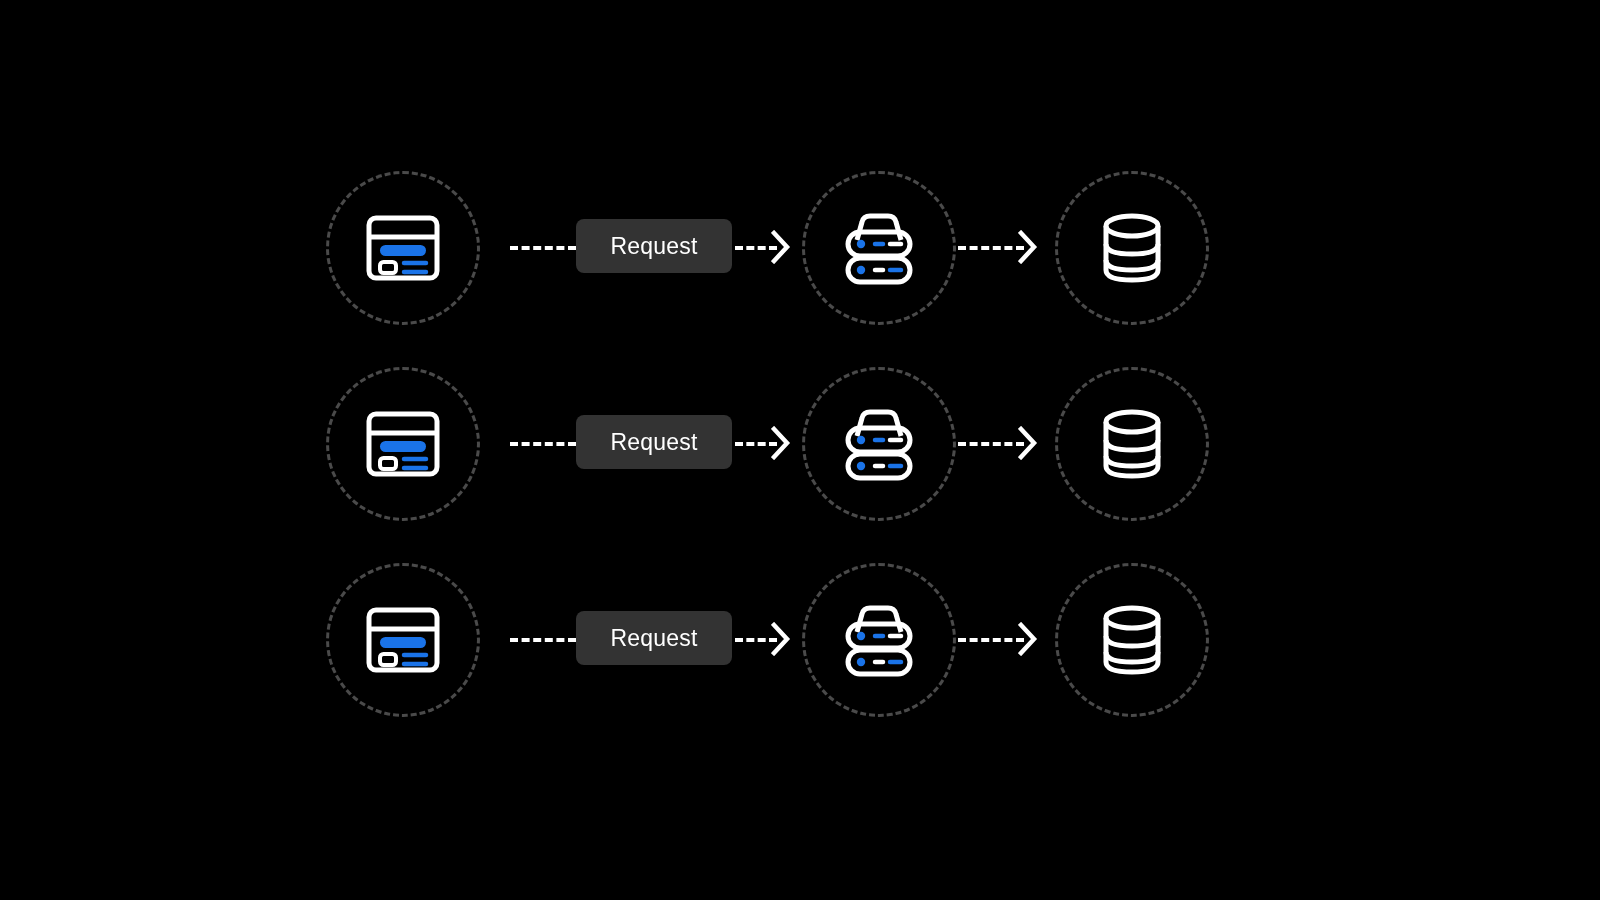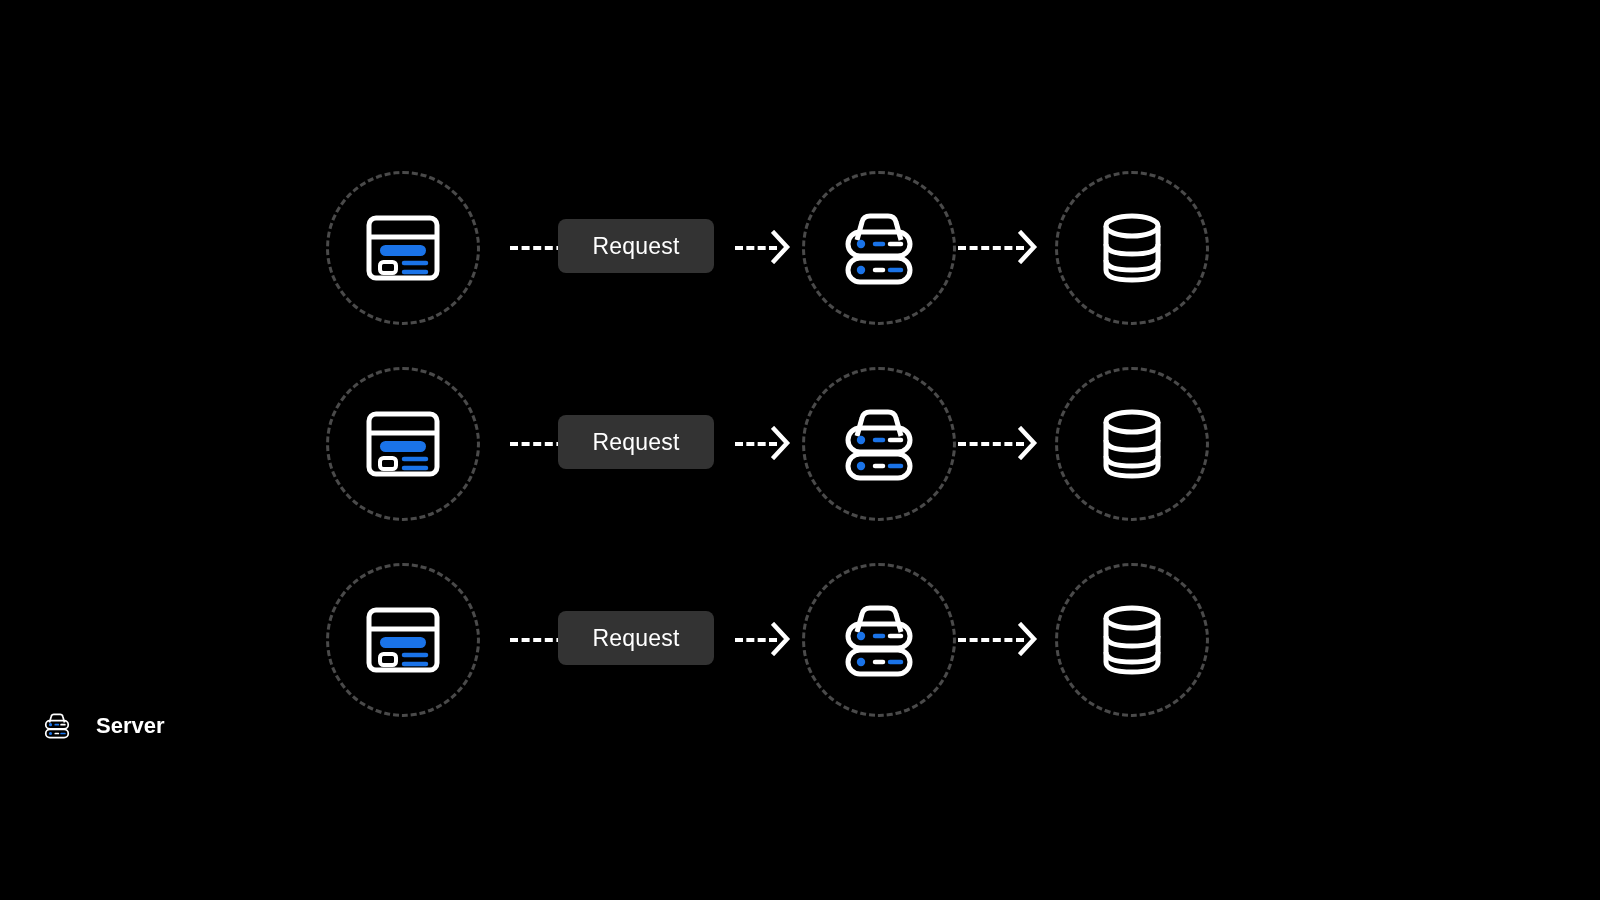--- a/index.html
+++ b/index.html
@@ -64,21 +64,21 @@
     top: 82px;
     width: 20px;
     height: 34px;
   }
   .chev-1 { left: 771px; }
   .chev-2 { left: 1018px; }
   .chevron svg { display: block; }
 
   .request-chip {
     position: absolute;
-    left: 558px;
+    left: 576px;
     top: 71px;
     width: 156px;
     height: 54px;
     background: #333333;
     border-radius: 8px;
     display: flex;
     align-items: center;
     justify-content: center;
   }
   .request-chip .chip-text {
@@ -309,32 +309,16 @@
           <path d="M18 40 Q18 50 44 50 Q70 50 70 40" fill="none" stroke="#ffffff" stroke-width="5"></path>
           <path d="M18 56 Q18 66 44 66 Q70 66 70 56" fill="none" stroke="#ffffff" stroke-width="5"></path>
         </svg>
       </span>
     </div>
   </div>
 
   <div id="legend">
 
 
-    <div class="legend-item">
-      <span class="legend-icon">
-        <svg width="30" height="30" viewBox="0 0 88 88">
-          <path d="M22 34 L27 16 Q28.5 10 35 10 L53 10 Q59.5 10 61 16 L66 34" fill="none" stroke="#ffffff" stroke-width="5" stroke-linejoin="round"></path>
-          <rect x="11" y="28" width="66" height="24" rx="12" ry="12" fill="none" stroke="#ffffff" stroke-width="5"></rect>
-          <rect x="11" y="54" width="66" height="24" rx="12" ry="12" fill="none" stroke="#ffffff" stroke-width="5"></rect>
-          <circle cx="25" cy="40" r="4.5" fill="#1a73e8"></circle>
-          <line x1="39" y1="40" x2="48" y2="40" stroke="#1a73e8" stroke-width="5" stroke-linecap="round"></line>
-          <line x1="56" y1="40" x2="67" y2="40" stroke="#ffffff" stroke-width="5" stroke-linecap="round"></line>
-          <circle cx="25" cy="66" r="4.5" fill="#1a73e8"></circle>
-          <line x1="39" y1="66" x2="48" y2="66" stroke="#ffffff" stroke-width="5" stroke-linecap="round"></line>
-          <line x1="56" y1="66" x2="67" y2="66" stroke="#1a73e8" stroke-width="5" stroke-linecap="round"></line>
-        </svg>
-      </span>
-      <span class="legend-label">Server</span>
-    </div>
 
 
   </div>
 </div>
 
 </body></html>

